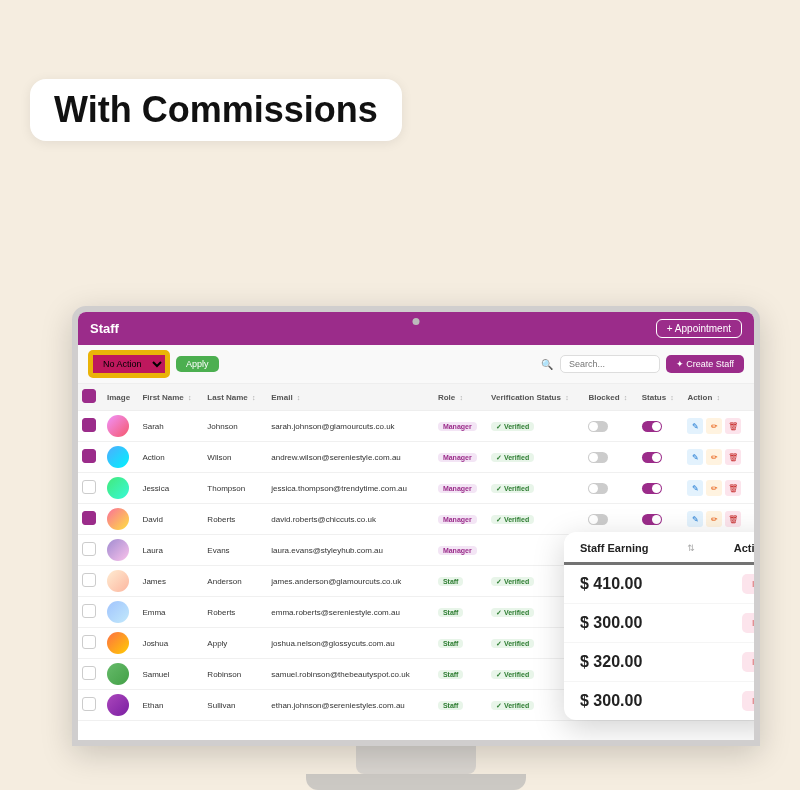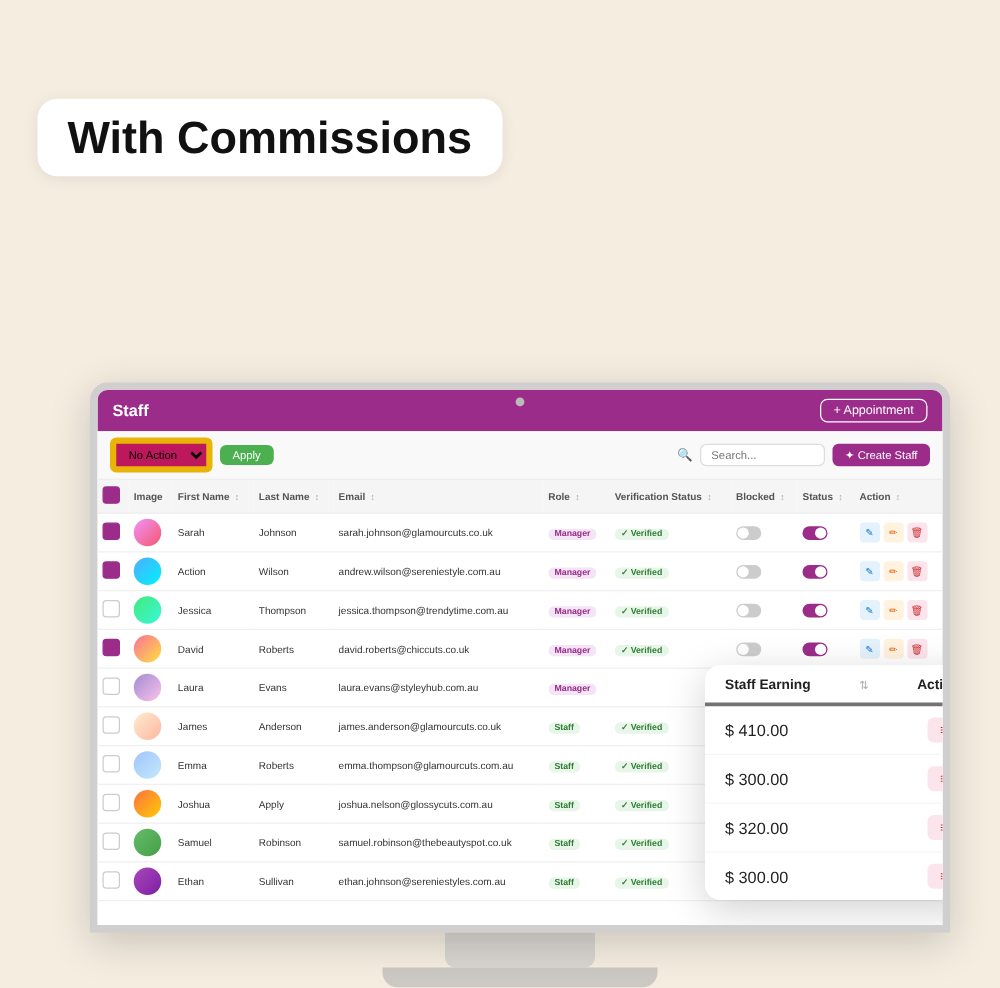--- a/index.html
+++ b/index.html
@@ -320,22 +320,22 @@
       display: flex;
       align-items: center;
       justify-content: space-between;
       padding: 9px 16px;
       border-bottom: 1px solid #f5f5f5;
     }
     .earning-row:last-child {
       border-bottom: none;
     }
     .earning-amount {
-      font-size: 13px;
-      font-weight: 400;
+      font-size: 16px;
+      font-weight: 700;
       color: #222;
     }
     .earning-action-btn {
       background: #fce4ec;
       border: none;
       border-radius: 5px;
       width: 26px;
       height: 20px;
       display: flex;
       align-items: center;
@@ -515,21 +515,21 @@
           <span class="action-icon pencil">✏</span>
           <span class="action-icon delete">🗑</span>
         </div>
       </td>
     </tr>
               <tr>
       <td><span class="checkbox-cell"></span></td>
       <td><div class="avatar avatar-7"></div></td>
       <td>Emma</td>
       <td>Roberts</td>
-      <td>emma.thompson@glamourcuts.com.au</td>
+      <td>emma.roberts@sereniestyle.com.au</td>
       <td><span style="background:#e8f5e9;color:#2e7d32;border-radius:4px;padding:1px 5px;font-size:7px;font-weight:600;">Staff</span></td>
       <td><span style="background:#e8f5e9;color:#2e7d32;border-radius:4px;padding:1px 5px;font-size:7px;font-weight:600;">✓ Verified</span></td>
       <td><span class="toggle-off"></span></td>
       <td><span class="toggle-off"></span></td>
       <td>
         <div class="action-icons">
           <span class="action-icon edit">✎</span>
           <span class="action-icon pencil">✏</span>
           <span class="action-icon delete">🗑</span>
         </div>

